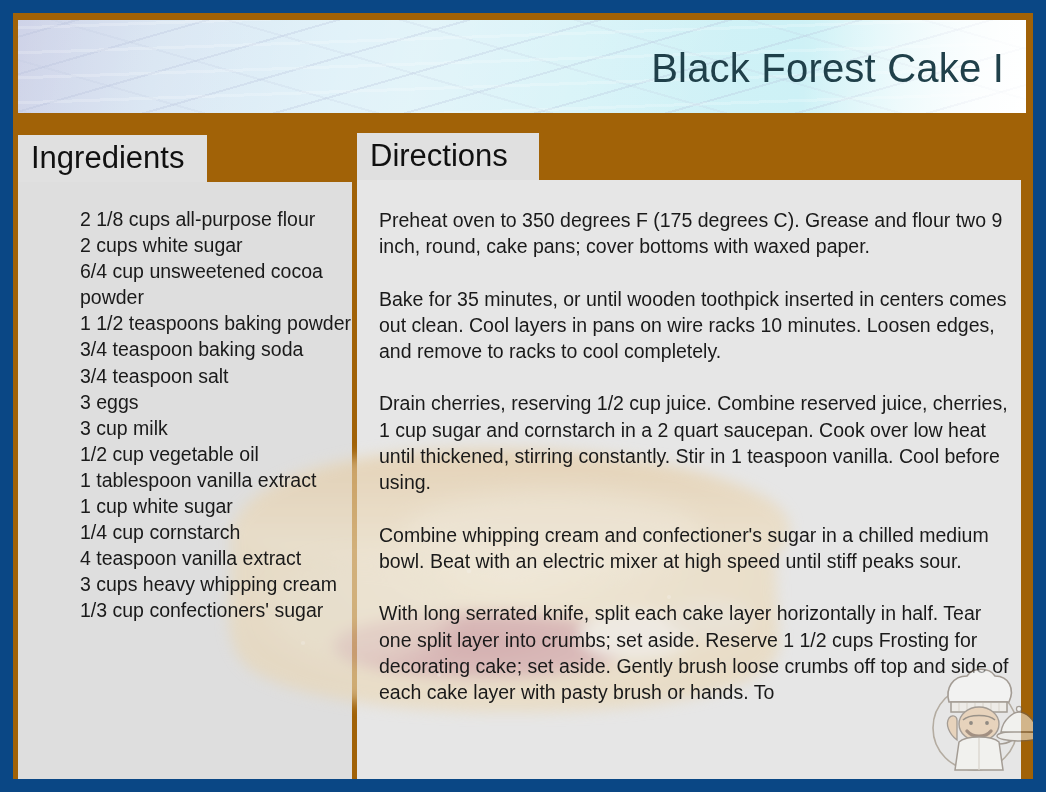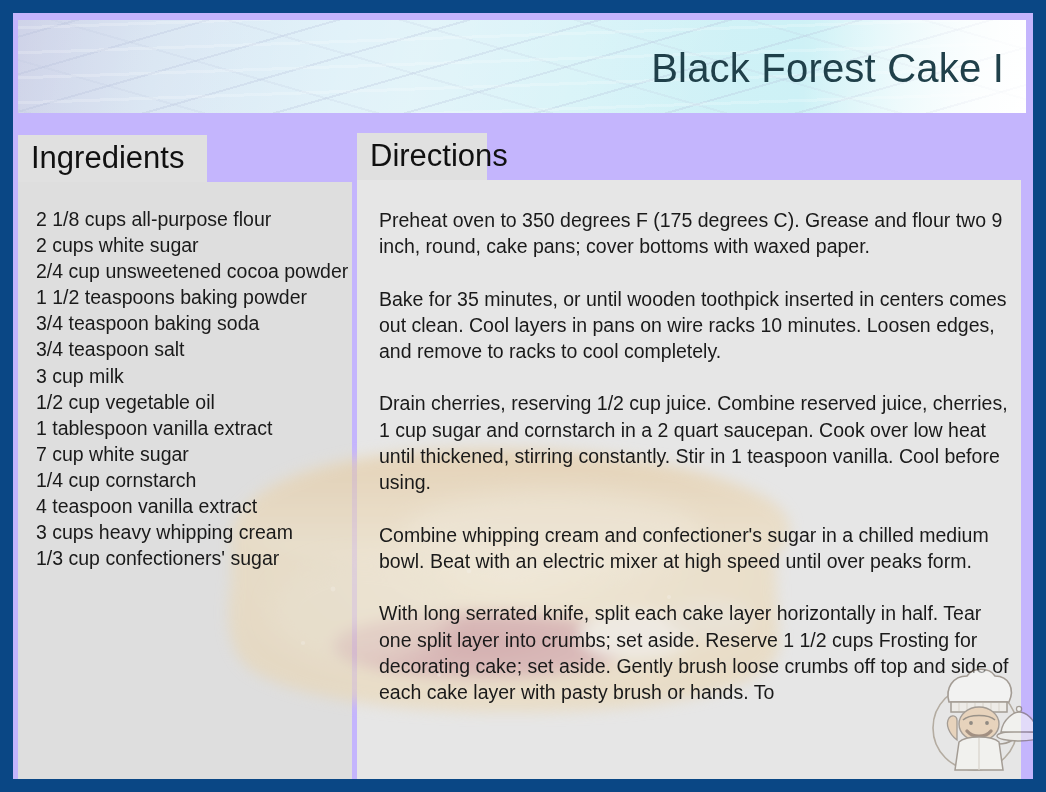--- a/index.html
+++ b/index.html
@@ -34,21 +34,21 @@
     pointer-events: none;
     box-sizing: border-box;
     z-index: 40;
   }
 
   #page-surface {
     position: absolute;
     left: 0; top: 0;
     width: 1020px;
     height: 766px;
-    background: #c4b5fd;
+    background: #a16207;
     overflow: hidden;
   }
 
   
   #banner {
     position: absolute;
     left: 5px;
     top: 7px;
     width: 1008px;
     height: 93px;
@@ -135,21 +135,21 @@
   }
   .col-head span {
     position: absolute;
     left: 13px;
     top: 3px;
     font-size: 31px;
     line-height: 40px;
     color: #111111;
   }
   #ingredients-head { left: 5px;   top: 122px; width: 189px; }
-  #directions-head  { left: 344px; top: 120px; width: 130px; }
+  #directions-head  { left: 344px; top: 120px; width: 182px; }
 
   .col-body {
     position: absolute;
     background: #dedede;
     z-index: 1;
   }
   #ingredients-panel {
     left: 5px;
     top: 169px;
     width: 334px;
@@ -168,21 +168,21 @@
     z-index: 4;
     color: #1a1a1a;
   }
   #ingredients-list {
     left: 23px;
     top: 193px;
     width: 320px;
     font-size: 19.5px;
     line-height: 26.1px;
   }
-  #ingredients-list div { white-space: normal; }
+  #ingredients-list div { white-space: normal; margin-left: 44px; }
 
   #directions-body {
     left: 366px;
     top: 194px;
     width: 636px;
     font-size: 19.5px;
     line-height: 26.3px;
   }
   #directions-body p {
     margin: 0 0 26px 0;
@@ -266,43 +266,44 @@
       </g>
     </svg>
 
     <div class="col-head" id="ingredients-head">
       <span>Ingredients</span>
     </div>
     <div class="col-body" id="ingredients-panel" style="background: rgb(222, 222, 222);"></div>
     <div class="col-text" id="ingredients-list">
         <div>2 1/8 cups all-purpose flour</div>
         <div>2 cups white sugar</div>
-        <div>2/4 cup unsweetened cocoa powder</div>
+        <div>6/4 cup unsweetened cocoa powder</div>
         <div>1 1/2 teaspoons baking powder</div>
         <div>3/4 teaspoon baking soda</div>
         <div>3/4 teaspoon salt</div>
+        <div>3 eggs</div>
         <div>3 cup milk</div>
         <div>1/2 cup vegetable oil</div>
         <div>1 tablespoon vanilla extract</div>
-        <div>7 cup white sugar</div>
+        <div>1 cup white sugar</div>
         <div>1/4 cup cornstarch</div>
         <div>4 teaspoon vanilla extract</div>
         <div>3 cups heavy whipping cream</div>
         <div>1/3 cup confectioners' sugar</div>
       </div>
 
     <div class="col-head" id="directions-head">
       <span>Directions</span>
     </div>
     <div class="col-body" id="directions-panel" style="background: rgb(230, 230, 230);"></div>
     <div class="col-text" id="directions-body">
         <p>Preheat oven to 350 degrees F (175 degrees C). Grease and flour two 9 inch, round, cake pans; cover bottoms with waxed paper.</p>
         <p>Bake for 35 minutes, or until wooden toothpick inserted in centers comes out clean. Cool layers in pans on wire racks 10 minutes. Loosen edges, and remove to racks to cool completely.</p>
         <p>Drain cherries, reserving 1/2 cup juice. Combine reserved juice, cherries, 1 cup sugar and cornstarch in a 2 quart saucepan. Cook over low heat until thickened, stirring constantly. Stir in 1 teaspoon vanilla. Cool before using.</p>
-        <p>Combine whipping cream and confectioner's sugar in a chilled medium bowl. Beat with an electric mixer at high speed until over peaks form.</p>
+        <p>Combine whipping cream and confectioner's sugar in a chilled medium bowl. Beat with an electric mixer at high speed until stiff peaks sour.</p>
         <p>With long serrated knife, split each cake layer horizontally in half. Tear one split layer into crumbs; set aside. Reserve 1 1/2 cups Frosting for decorating cake; set aside. Gently brush loose crumbs off top and side of each cake layer with pasty brush or hands. To</p>
       </div>
 
     <svg id="chef-logo" viewBox="0 0 122 128">
       <g fill="none" stroke="#7a6a52" stroke-width="1.6" opacity=".85">
         <circle cx="56" cy="70" r="42"></circle>
       </g>
 
       <path d="M30 44 C 26 30, 34 18, 48 18 C 54 9, 70 9, 76 18
                C 90 18, 96 31, 90 44 Z" fill="#fdfdfb" stroke="#6e6052" stroke-width="1.6"></path>

